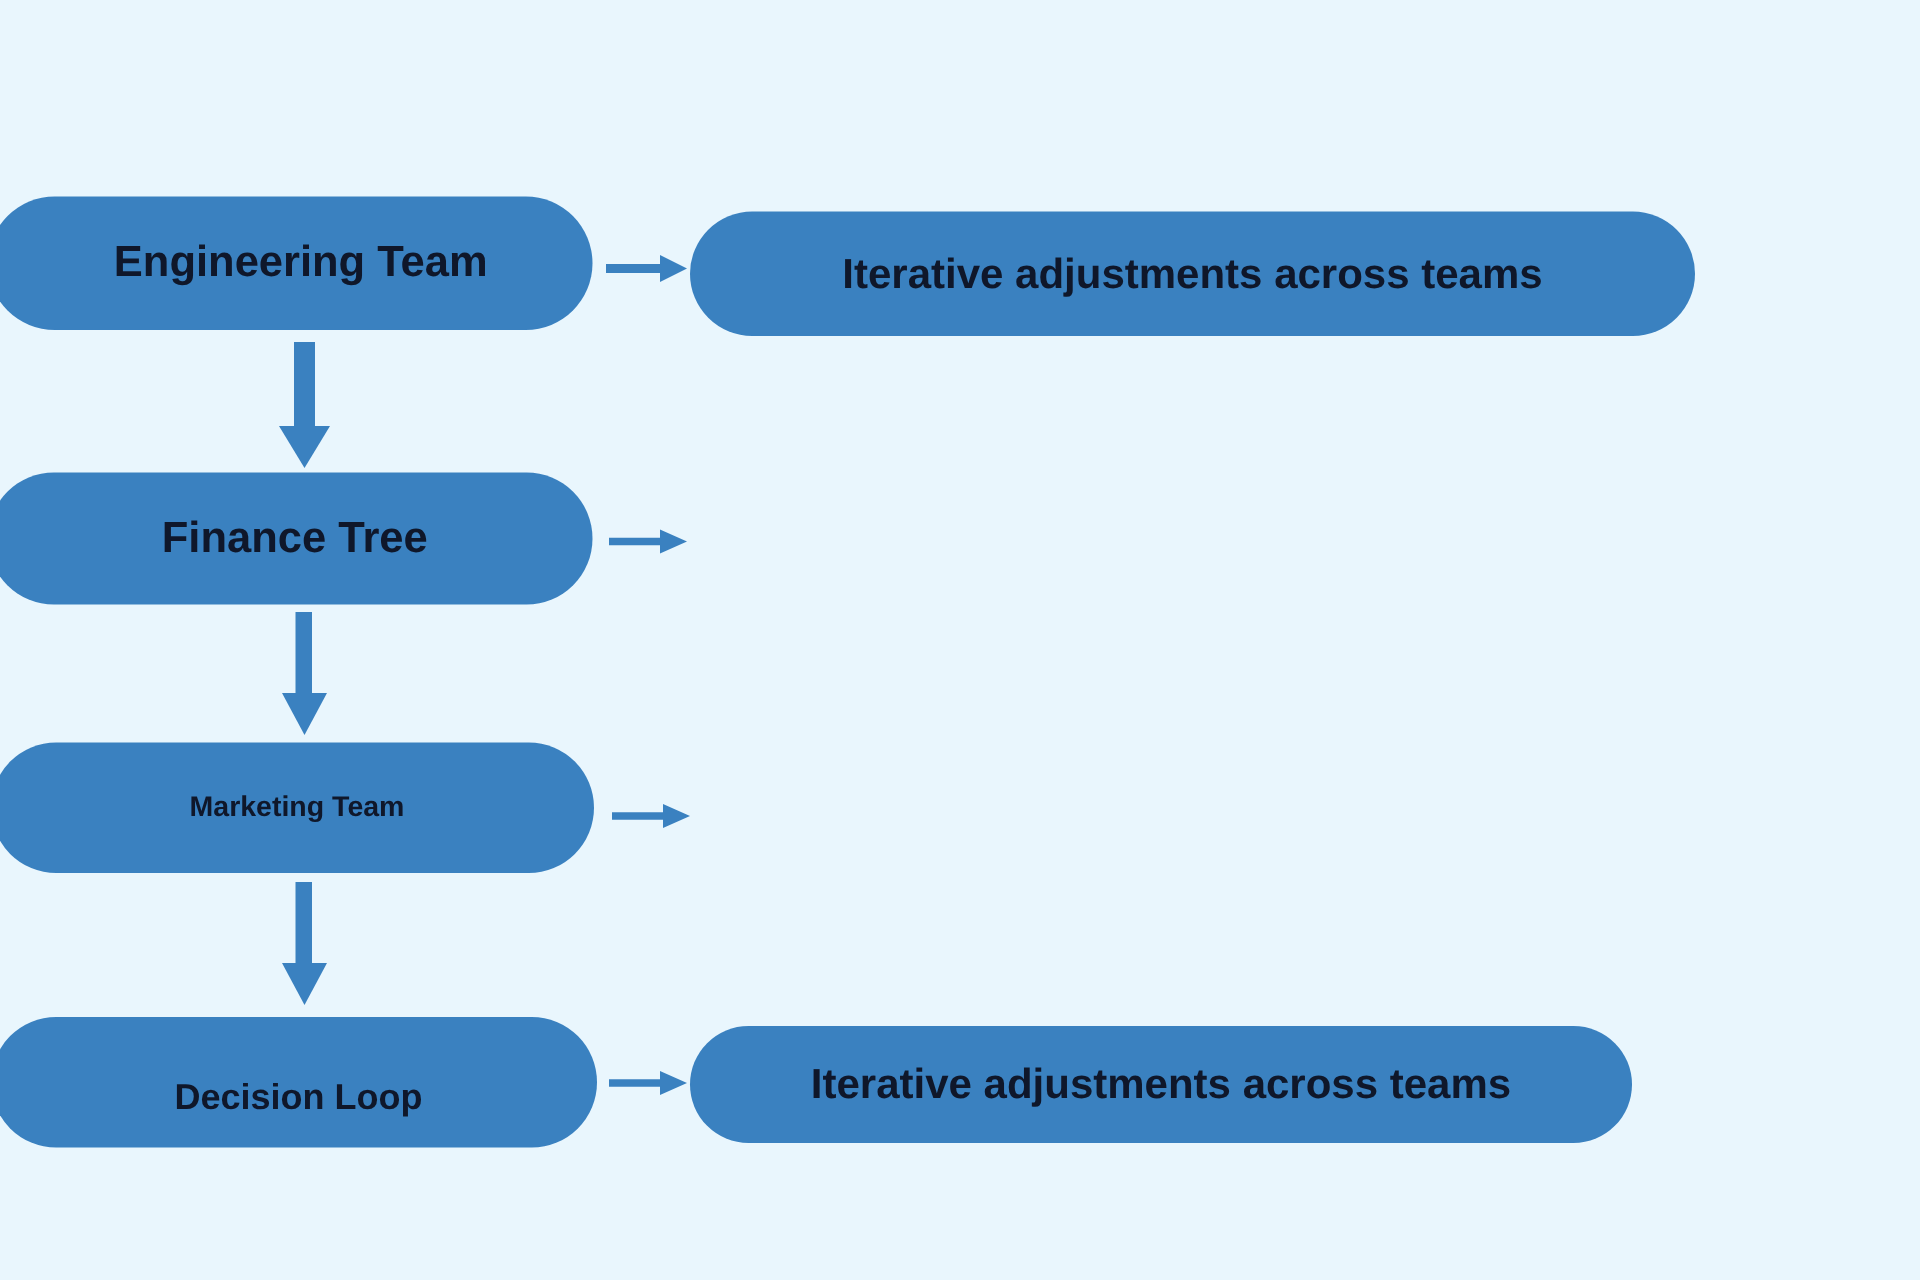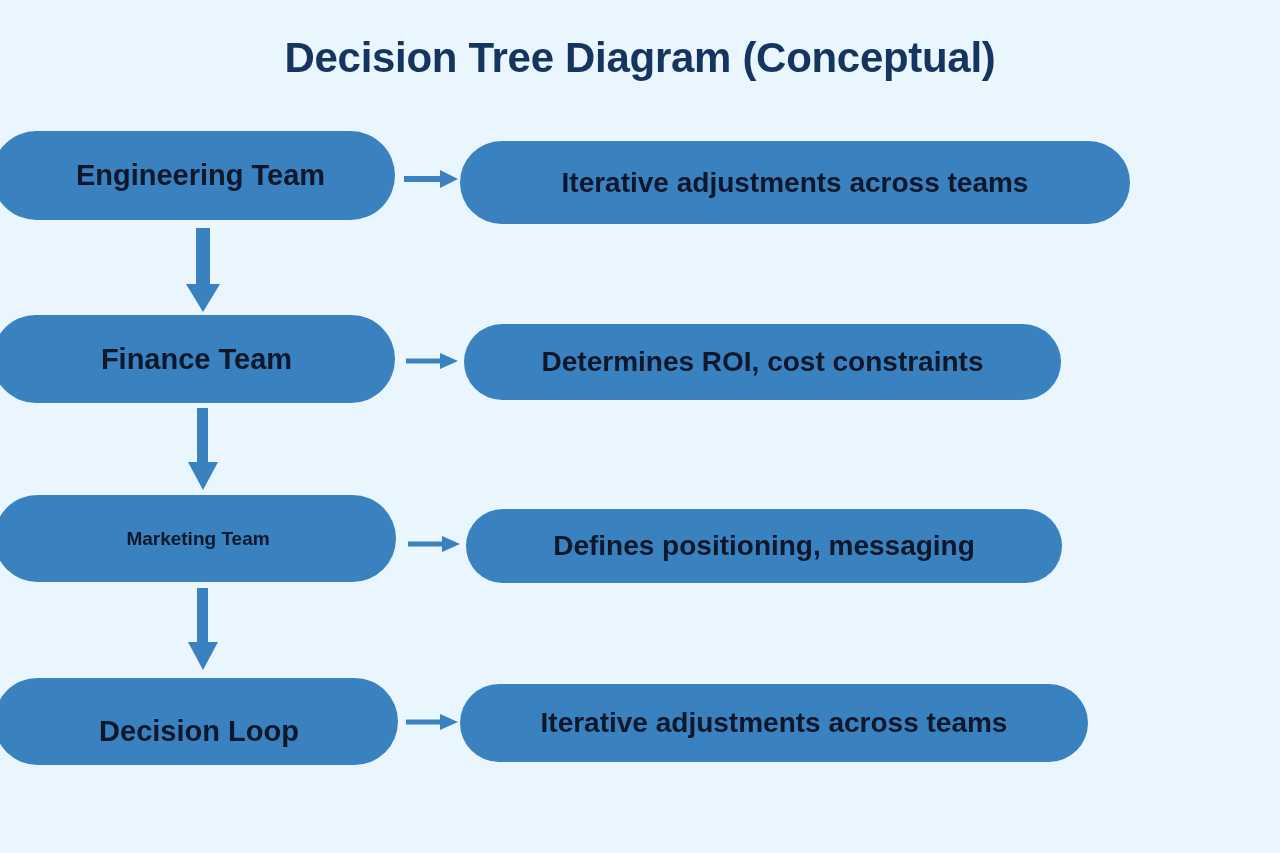--- a/index.html
+++ b/index.html
@@ -67,78 +67,71 @@
   .v-arrow {
     position: absolute;
     display: block;
   }
 </style>
 </head>
 <body>
 
 <div id="canvas">
 
-  <div id="diagram-title">Decision Tree Diagram (Conceptual)</div>
 
   <div class="pill node-pill" style="left:-8px; top:131px; width:403px; height:89px;">
     <span class="pill-label" style="font-size:29px; padding-left:14px;">Engineering Team</span>
   </div>
 
   <svg class="h-arrow" style="left:402px; top:162px; width:60px; height:34px;" viewBox="0 0 60 34">
     <line x1="2" y1="17" x2="40" y2="17" stroke="#3a81c0" stroke-width="6"></line>
     <polygon points="38,8 56,17 38,26" fill="#3a81c0"></polygon>
   </svg>
 
   <div class="pill detail-pill" style="left:460px; top:141px; width:670px; height:83px;">
     <span class="pill-label" style="font-size:28px;">Iterative adjustments across teams</span>
   </div>
 
   <svg class="v-arrow" style="left:178px; top:228px; width:50px; height:86px;" viewBox="0 0 50 86">
     <rect x="18" y="0" width="14" height="62" fill="#3a81c0"></rect>
     <polygon points="8,56 42,56 25,84" fill="#3a81c0"></polygon>
   </svg>
 
   <div class="pill node-pill" style="left:-8px; top:315px; width:403px; height:88px;">
-    <span class="pill-label" style="font-size:29px; padding-left:6px;">Finance Team</span>
+    <span class="pill-label" style="font-size:29px; padding-left:6px;">Finance Tree</span>
   </div>
 
   <svg class="h-arrow" style="left:404px; top:345px; width:58px; height:32px;" viewBox="0 0 58 32">
     <line x1="2" y1="16" x2="38" y2="16" stroke="#3a81c0" stroke-width="5"></line>
     <polygon points="36,8 54,16 36,24" fill="#3a81c0"></polygon>
   </svg>
 
-  <div class="pill detail-pill" style="left:464px; top:324px; width:597px; height:76px;">
-    <span class="pill-label" style="font-size:28px;">Determines ROI, cost constraints</span>
-  </div>
 
   <svg class="v-arrow" style="left:182px; top:408px; width:42px; height:84px;" viewBox="0 0 42 84">
     <rect x="15" y="0" width="11" height="60" fill="#3a81c0"></rect>
     <polygon points="6,54 36,54 21,82" fill="#3a81c0"></polygon>
   </svg>
 
   <div class="pill node-pill" style="left:-6px; top:495px; width:402px; height:87px;">
     <span class="pill-label" style="font-size:19px; padding-left:6px;">Marketing Team</span>
   </div>
 
   <svg class="h-arrow" style="left:406px; top:528px; width:58px; height:32px;" viewBox="0 0 58 32">
     <line x1="2" y1="16" x2="38" y2="16" stroke="#3a81c0" stroke-width="5"></line>
     <polygon points="36,8 54,16 36,24" fill="#3a81c0"></polygon>
   </svg>
 
-  <div class="pill detail-pill" style="left:466px; top:509px; width:596px; height:74px;">
-    <span class="pill-label" style="font-size:28px;">Defines positioning, messaging</span>
-  </div>
 
   <svg class="v-arrow" style="left:182px; top:588px; width:42px; height:84px;" viewBox="0 0 42 84">
     <rect x="15" y="0" width="11" height="60" fill="#3a81c0"></rect>
     <polygon points="6,54 36,54 21,82" fill="#3a81c0"></polygon>
   </svg>
 
   <div class="pill node-pill" style="left:-6px; top:678px; width:404px; height:87px;">
-    <span class="pill-label" style="font-size:29px; padding-left:6px;margin-top:20px;">Decision Loop</span>
+    <span class="pill-label" style="font-size:24px; padding-left:6px;margin-top:20px;">Decision Loop</span>
   </div>
 
   <svg class="h-arrow" style="left:404px; top:706px; width:58px; height:32px;" viewBox="0 0 58 32">
     <line x1="2" y1="16" x2="38" y2="16" stroke="#3a81c0" stroke-width="5"></line>
     <polygon points="36,8 54,16 36,24" fill="#3a81c0"></polygon>
   </svg>
 
   <div class="pill detail-pill" style="left:460px; top:684px; width:628px; height:78px;">
     <span class="pill-label" style="font-size:28px;">Iterative adjustments across teams</span>
   </div>

